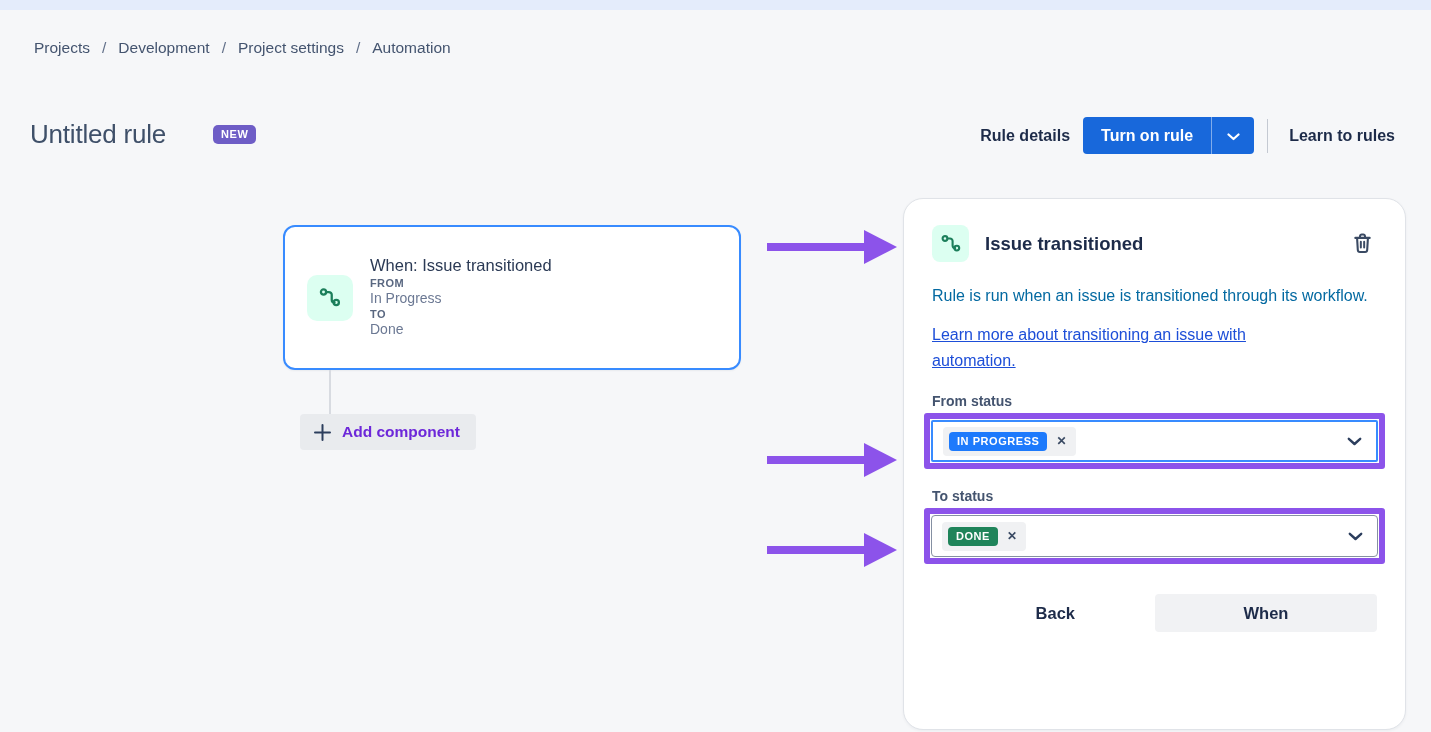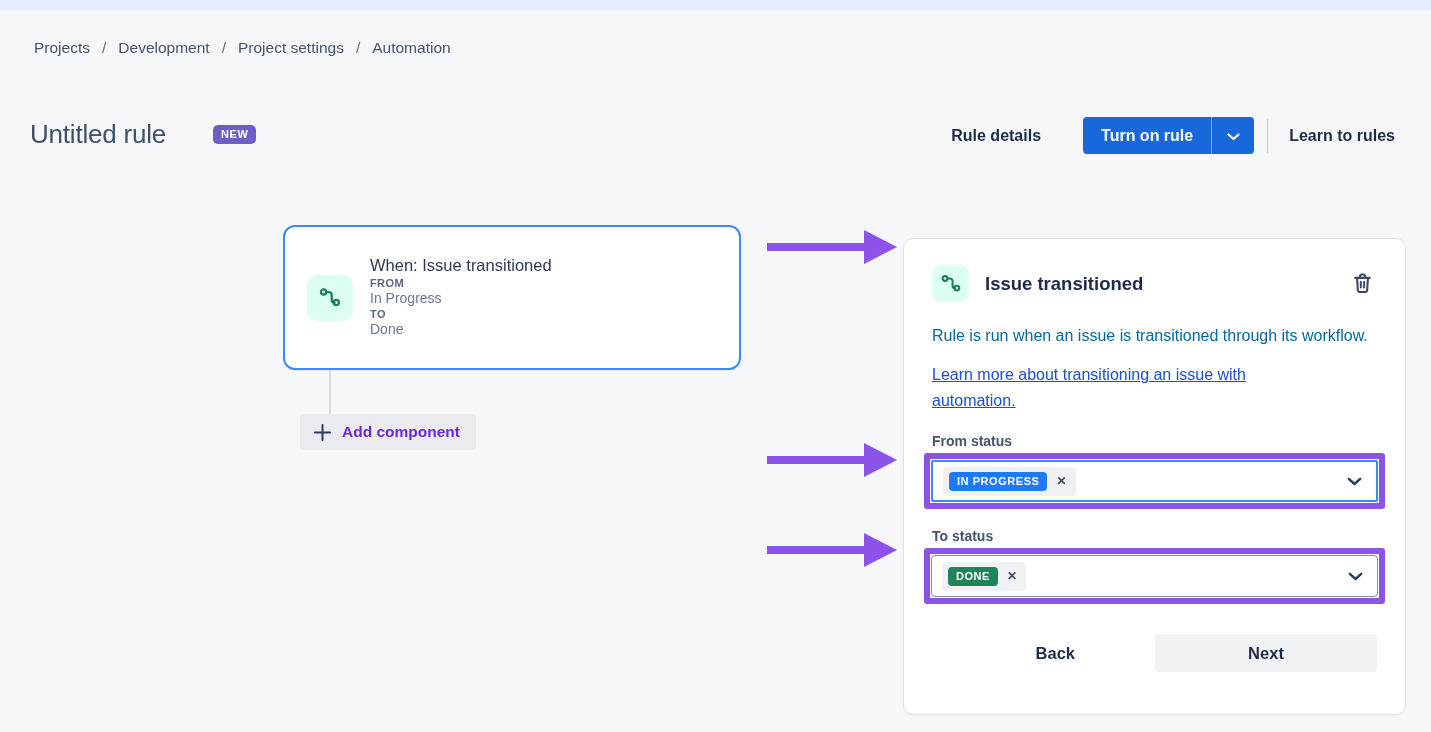--- a/index.html
+++ b/index.html
@@ -18,21 +18,21 @@
   .breadcrumb .crumb { cursor:pointer; }
   .breadcrumb .sep { color:#62708A; }
 
   
   .page-title { position:absolute; left:30px; top:119px; font-size:26px; font-weight:400; color:#3F5069; letter-spacing:-0.2px; }
   .new-badge { position:absolute; left:213px; top:125px; background:#6E5DC6; color:#fff; font-size:11px; font-weight:700; letter-spacing:0.6px; padding:3px 8px 4px; border-radius:5px; }
 
   
   .header-right { position:absolute; top:117px; right:36px; height:37px; display:flex; align-items:center; }
   .rule-details { font-size:16px; font-weight:600; color:#1D2B49; cursor:pointer; }
-  .split-btn { display:flex; margin-left:42px; height:37px; border-radius:4px; overflow:hidden; }
+  .split-btn { display:flex; margin-left:13px; height:37px; border-radius:4px; overflow:hidden; }
   .split-btn .main { background:#1868DB; color:#fff; font-size:16px; font-weight:600; padding:0 18px; display:flex; align-items:center; cursor:pointer; }
   .split-btn .caret { background:#1868DB; width:43px; display:flex; align-items:center; justify-content:center; border-left:1px solid rgba(255,255,255,0.45); cursor:pointer; }
   .hdr-divider { width:1px; height:34px; background:#C4C9D2; margin:0 21px 0 13px; }
   .return-rules { font-size:16px; font-weight:600; color:#1D2B49; cursor:pointer; }
 
   
   .trigger-card { position:absolute; left:283px; top:225px; width:458px; height:145px; background:#fff; border:2px solid #388BFF; border-radius:12px; display:flex; align-items:center; padding-left:22px; box-shadow:0 1px 2px rgba(9,30,66,0.06); cursor:pointer; }
   .node-icon { width:46px; height:46px; border-radius:10px; background:#DCFFF1; display:flex; align-items:center; justify-content:center; flex:0 0 auto; }
   .card-text { margin-left:17px; }
   .card-title { font-size:16.5px; font-weight:500; color:#2B3A55; }
@@ -41,21 +41,21 @@
 
   .connector { position:absolute; left:329px; top:370px; width:2px; height:44px; background:#D8DBE1; }
 
   .add-component { position:absolute; left:300px; top:414px; height:36px; background:#E9EBEE; border-radius:4px; display:flex; align-items:center; padding:0 16px 0 13px; gap:10px; cursor:pointer; }
   .add-component span { font-size:15.5px; font-weight:600; color:#6d28d9; }
 
   
   .anno-arrow { position:absolute; left:766px; width:132px; height:36px; }
 
   
-  .panel { position:absolute; left:903px; top:198px; width:503px; height:477px; background:#fff; border:1px solid #E0E3E8; border-radius:10px; box-shadow:0 1px 3px rgba(9,30,66,0.05); padding:26px 28px 0;margin-top:40px; }
+  .panel { position:absolute; left:903px; top:198px; width:503px; height:532px; background:#fff; border:1px solid #E0E3E8; border-radius:20px; box-shadow:0 1px 3px rgba(9,30,66,0.05); padding:26px 28px 0; }
   .panel-header { display:flex; align-items:center; }
   .panel-icon { width:37px; height:37px; border-radius:8px; background:#DCFFF1; display:flex; align-items:center; justify-content:center; flex:0 0 auto; }
   .panel-title { font-size:18.5px; font-weight:700; color:#1D2B49; margin-left:16px; }
   .trash-btn { margin-left:auto; background:none; border:none; cursor:pointer; padding:2px; display:flex; }
   .panel-desc { margin-top:22px; font-size:16px; line-height:1.45; color:#0369a1; }
   .panel-link { display:block; margin-top:15px; font-size:16px; line-height:1.62; color:#1d4ed8; text-decoration:underline; width:400px; cursor:pointer; }
   .field-label { margin-top:19px; font-size:14px; font-weight:600; color:#44546F; }
   .hl-box { margin:4px -8px 0; border:6px solid #8C53EA; border-radius:3px; padding:1px; }
   .select { height:42px; background:#fff; display:flex; align-items:center; padding:0 14px 0 10px; cursor:pointer; }
   .select.focused { border:2px solid #388BFF; border-radius:2px; }
@@ -196,15 +196,15 @@
       <span class="chev">
         <svg width="15" height="9" viewBox="0 0 15 9">
             <path d="M1.8 1.8 L7.5 7 L13.2 1.8" fill="none" stroke="#2C3E5D" stroke-width="2.4" stroke-linecap="round" stroke-linejoin="round"></path>
           </svg>
       </span>
     </div>
   </div>
 
   <div class="panel-footer">
     <button class="back-btn">Back</button>
-    <button class="next-btn">Next</button>
+    <button class="next-btn">When</button>
   </div>
 </aside>
 
 </body></html>

